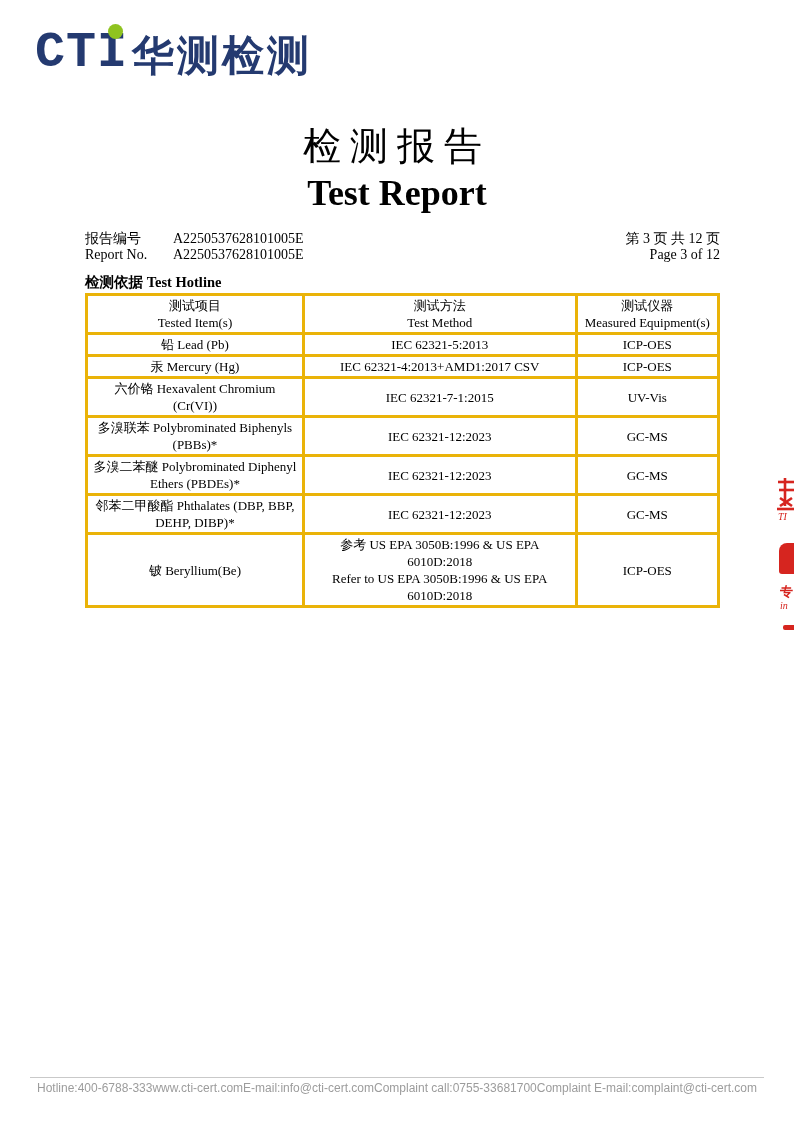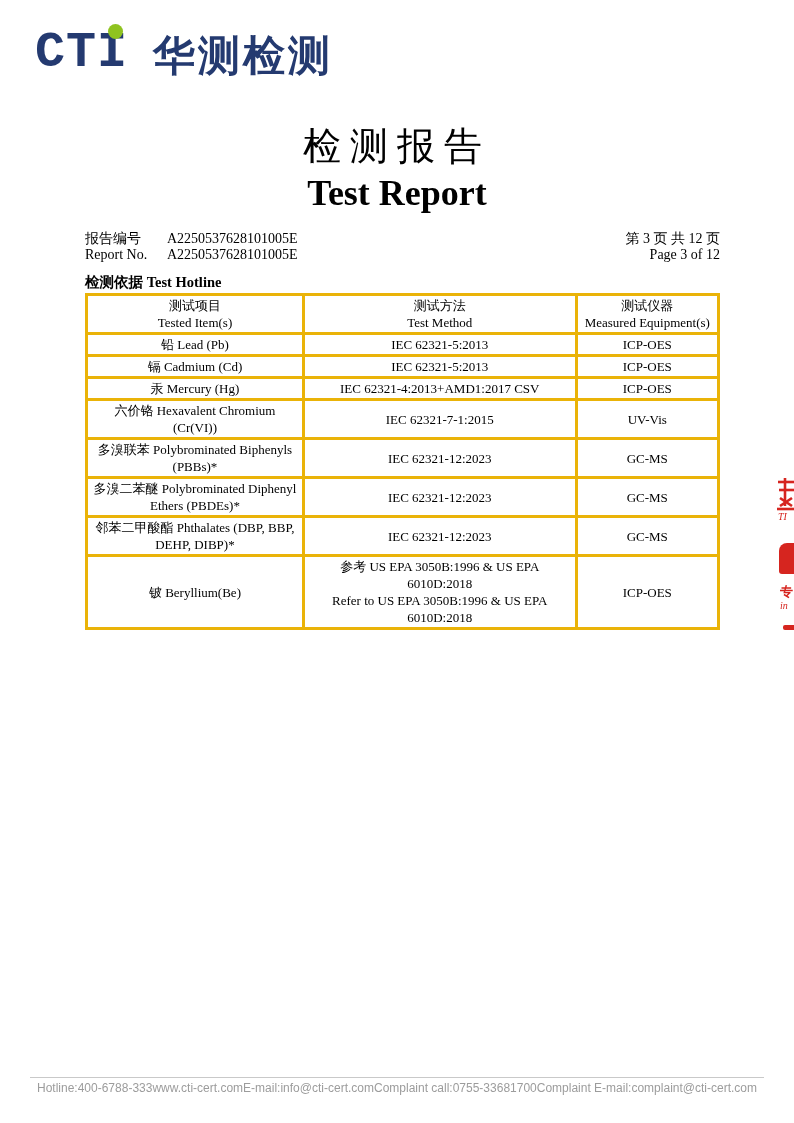--- a/index.html
+++ b/index.html
@@ -21,37 +21,37 @@
     color:#243a70; letter-spacing:1px;
   }
   .logo-dot {
     position:absolute; top:0px; left:73px;
     width:15px; height:15px; border-radius:50%;
     background:#8fc320;
   }
   .logo-cn {
     font-family:"DejaVu Sans","Liberation Sans",sans-serif;
     font-weight:700; font-size:42px; line-height:52px;
-    color:#243a70; letter-spacing:3px; margin-left:25px;
+    color:#243a70; letter-spacing:3px; margin-left:4px;
   }
 
   
   .title-zh {
     position:absolute; top:121px; left:0; width:100%;
     text-align:center; font-size:38px; letter-spacing:9px;
     font-weight:500;
   }
   .title-en {
     position:absolute; top:172px; left:0; width:100%;
     text-align:center; font-size:36px; font-weight:bold;
   }
 
   
   .meta { position:absolute; top:231px; left:85px; right:74px; display:flex; justify-content:space-between; font-size:14px; line-height:15.5px; }
-  .meta-left { display:grid; grid-template-columns:80px auto; column-gap:2px; }
+  .meta-left { display:grid; grid-template-columns:80px auto; column-gap:8px; }
   .meta-right { text-align:right; }
 
   
   .section-heading {
     position:absolute; top:273px; left:85px;
     font-size:14.5px; font-weight:bold;
   }
 
   
   .method-table {
@@ -139,25 +139,20 @@
       </th>
     </tr>
   </thead>
   <tbody>
     <tr>
       <td>铅 Lead (Pb)</td>
       <td>IEC 62321-5:2013</td>
       <td>ICP-OES</td>
     </tr>
     <tr>
-      <td>镉 Cadmium (Cd)</td>
-      <td>IEC 62321-5:2013</td>
-      <td>ICP-OES</td>
-    </tr>
-    <tr>
       <td>汞 Mercury (Hg)</td>
       <td>IEC 62321-4:2013+AMD1:2017 CSV</td>
       <td>ICP-OES</td>
     </tr>
     <tr>
       <td>六价铬 Hexavalent Chromium (Cr(VI))</td>
       <td>IEC 62321-7-1:2015</td>
       <td>UV-Vis</td>
     </tr>
     <tr>

